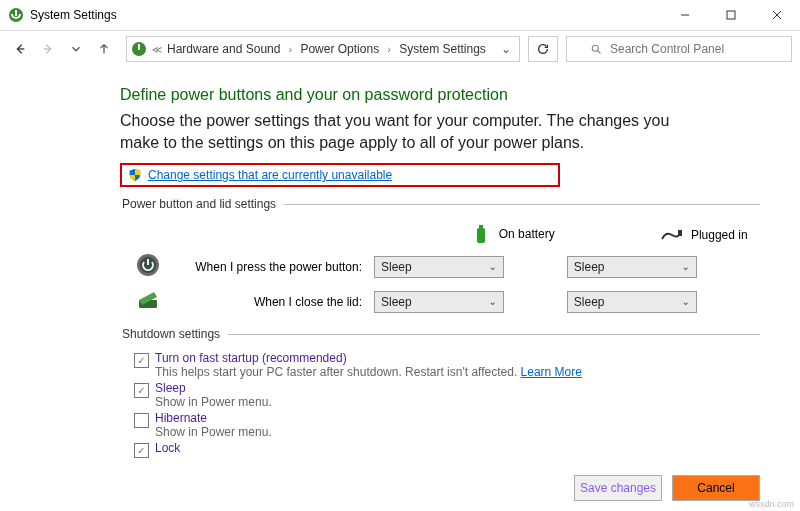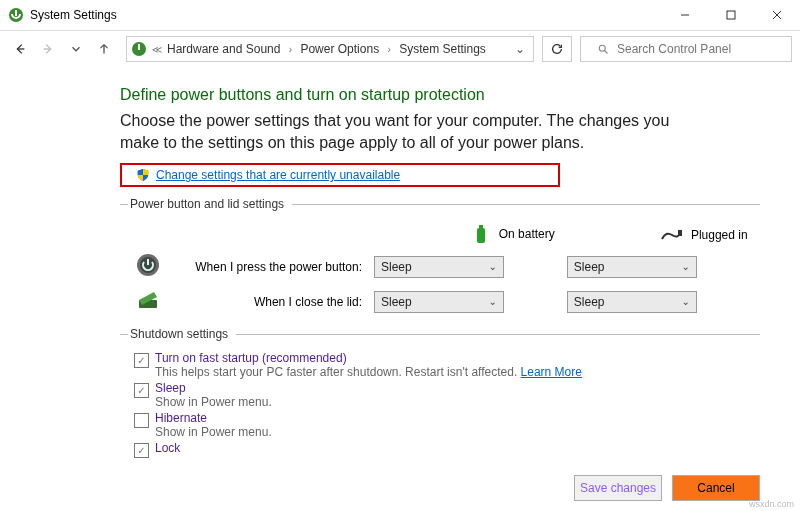--- a/index.html
+++ b/index.html
@@ -68,21 +68,21 @@
     width: 28px; height: 24px;
     border: 1px solid #ccc;
     display: flex; align-items: center; justify-content: center;
     margin-left: 4px;
   }
   .searchbox {
     width: 178px; height: 24px;
     border: 1px solid #ccc;
     margin-left: 4px;
     display: flex; align-items: center;
-    padding: 0 16px; gap: 6px;
+    padding: 0 23px; gap: 6px;
     color: #888;
     font-size: 12px;
   }
   .searchbox svg { width: 12px; height: 12px; flex-shrink: 0; }
   .searchbox input {
     border: none; outline: none;
     font-size: 12px; color: #888;
     width: 100%;
     font-family: inherit;
     background: transparent;
@@ -108,21 +108,21 @@
   }
   .page-desc {
     font-size: 16px;
     color: #222;
     margin: 0 0 10px 0;
     max-width: 560px;
     line-height: 1.35;
   }
   .highlight-box {
     border: 2px solid #d40000;
-    padding: 3px 14px;
+    padding: 3px 6px;
     display: flex;
     align-items: center;
     gap: 6px;
     width: 440px;
     box-sizing: border-box;
     margin-bottom: 10px;
   }
   .shield-icon { width: 14px; height: 14px; flex-shrink: 0; }
   .elevate-link {
     color: #0066cc;
@@ -133,21 +133,20 @@
   fieldset.section {
     border: none;
     border-top: 1px solid #bbb;
     margin: 0 0 8px 0;
     padding: 6px 0 0 0;
   }
   fieldset.section > legend {
     font-size: 12px;
     color: #333;
     padding-right: 8px;
-    margin-left: 8px;
   }
 
   table.power-table {
     border-collapse: collapse;
     width: 99%;
     margin-top: 4px;
   }
   table.power-table td {
     padding: 4px 6px;
     vertical-align: middle;
@@ -313,21 +312,21 @@
           <circle cx="7" cy="7" r="4" fill="none" stroke="#888" stroke-width="1.5"></circle>
           <line x1="10" y1="10" x2="14" y2="14" stroke="#888" stroke-width="1.5"></line>
         </svg>
     </span>
     <input type="text" placeholder="Search Control Panel" style="">
   </div>
 </div>
 
 <div class="content">
   <div class="page">
-    <h1 class="page-title">Define power buttons and turn on startup protection</h1>
+    <h1 class="page-title">Define power buttons and your on password protection</h1>
     <p class="page-desc">Choose the power settings that you want for your computer. The changes you make to the settings on this page apply to all of your power plans.</p>
 
     <div class="highlight-box">
       <span class="shield-icon">
         <svg viewBox="0 0 16 16">
           <path d="M8 1 L14 3 V8 C14 12 8 15 8 15 C8 15 2 12 2 8 V3 Z" fill="#0b6ed0"></path>
           <path d="M8 1 L14 3 V8 L8 8 Z" fill="#ffcc00"></path>
           <path d="M8 8 L2 8 V3 L8 1 Z" fill="#0b6ed0"></path>
           <path d="M8 8 L8 15 C8 15 2 12 2 8 Z" fill="#ffcc00"></path>
         </svg>

